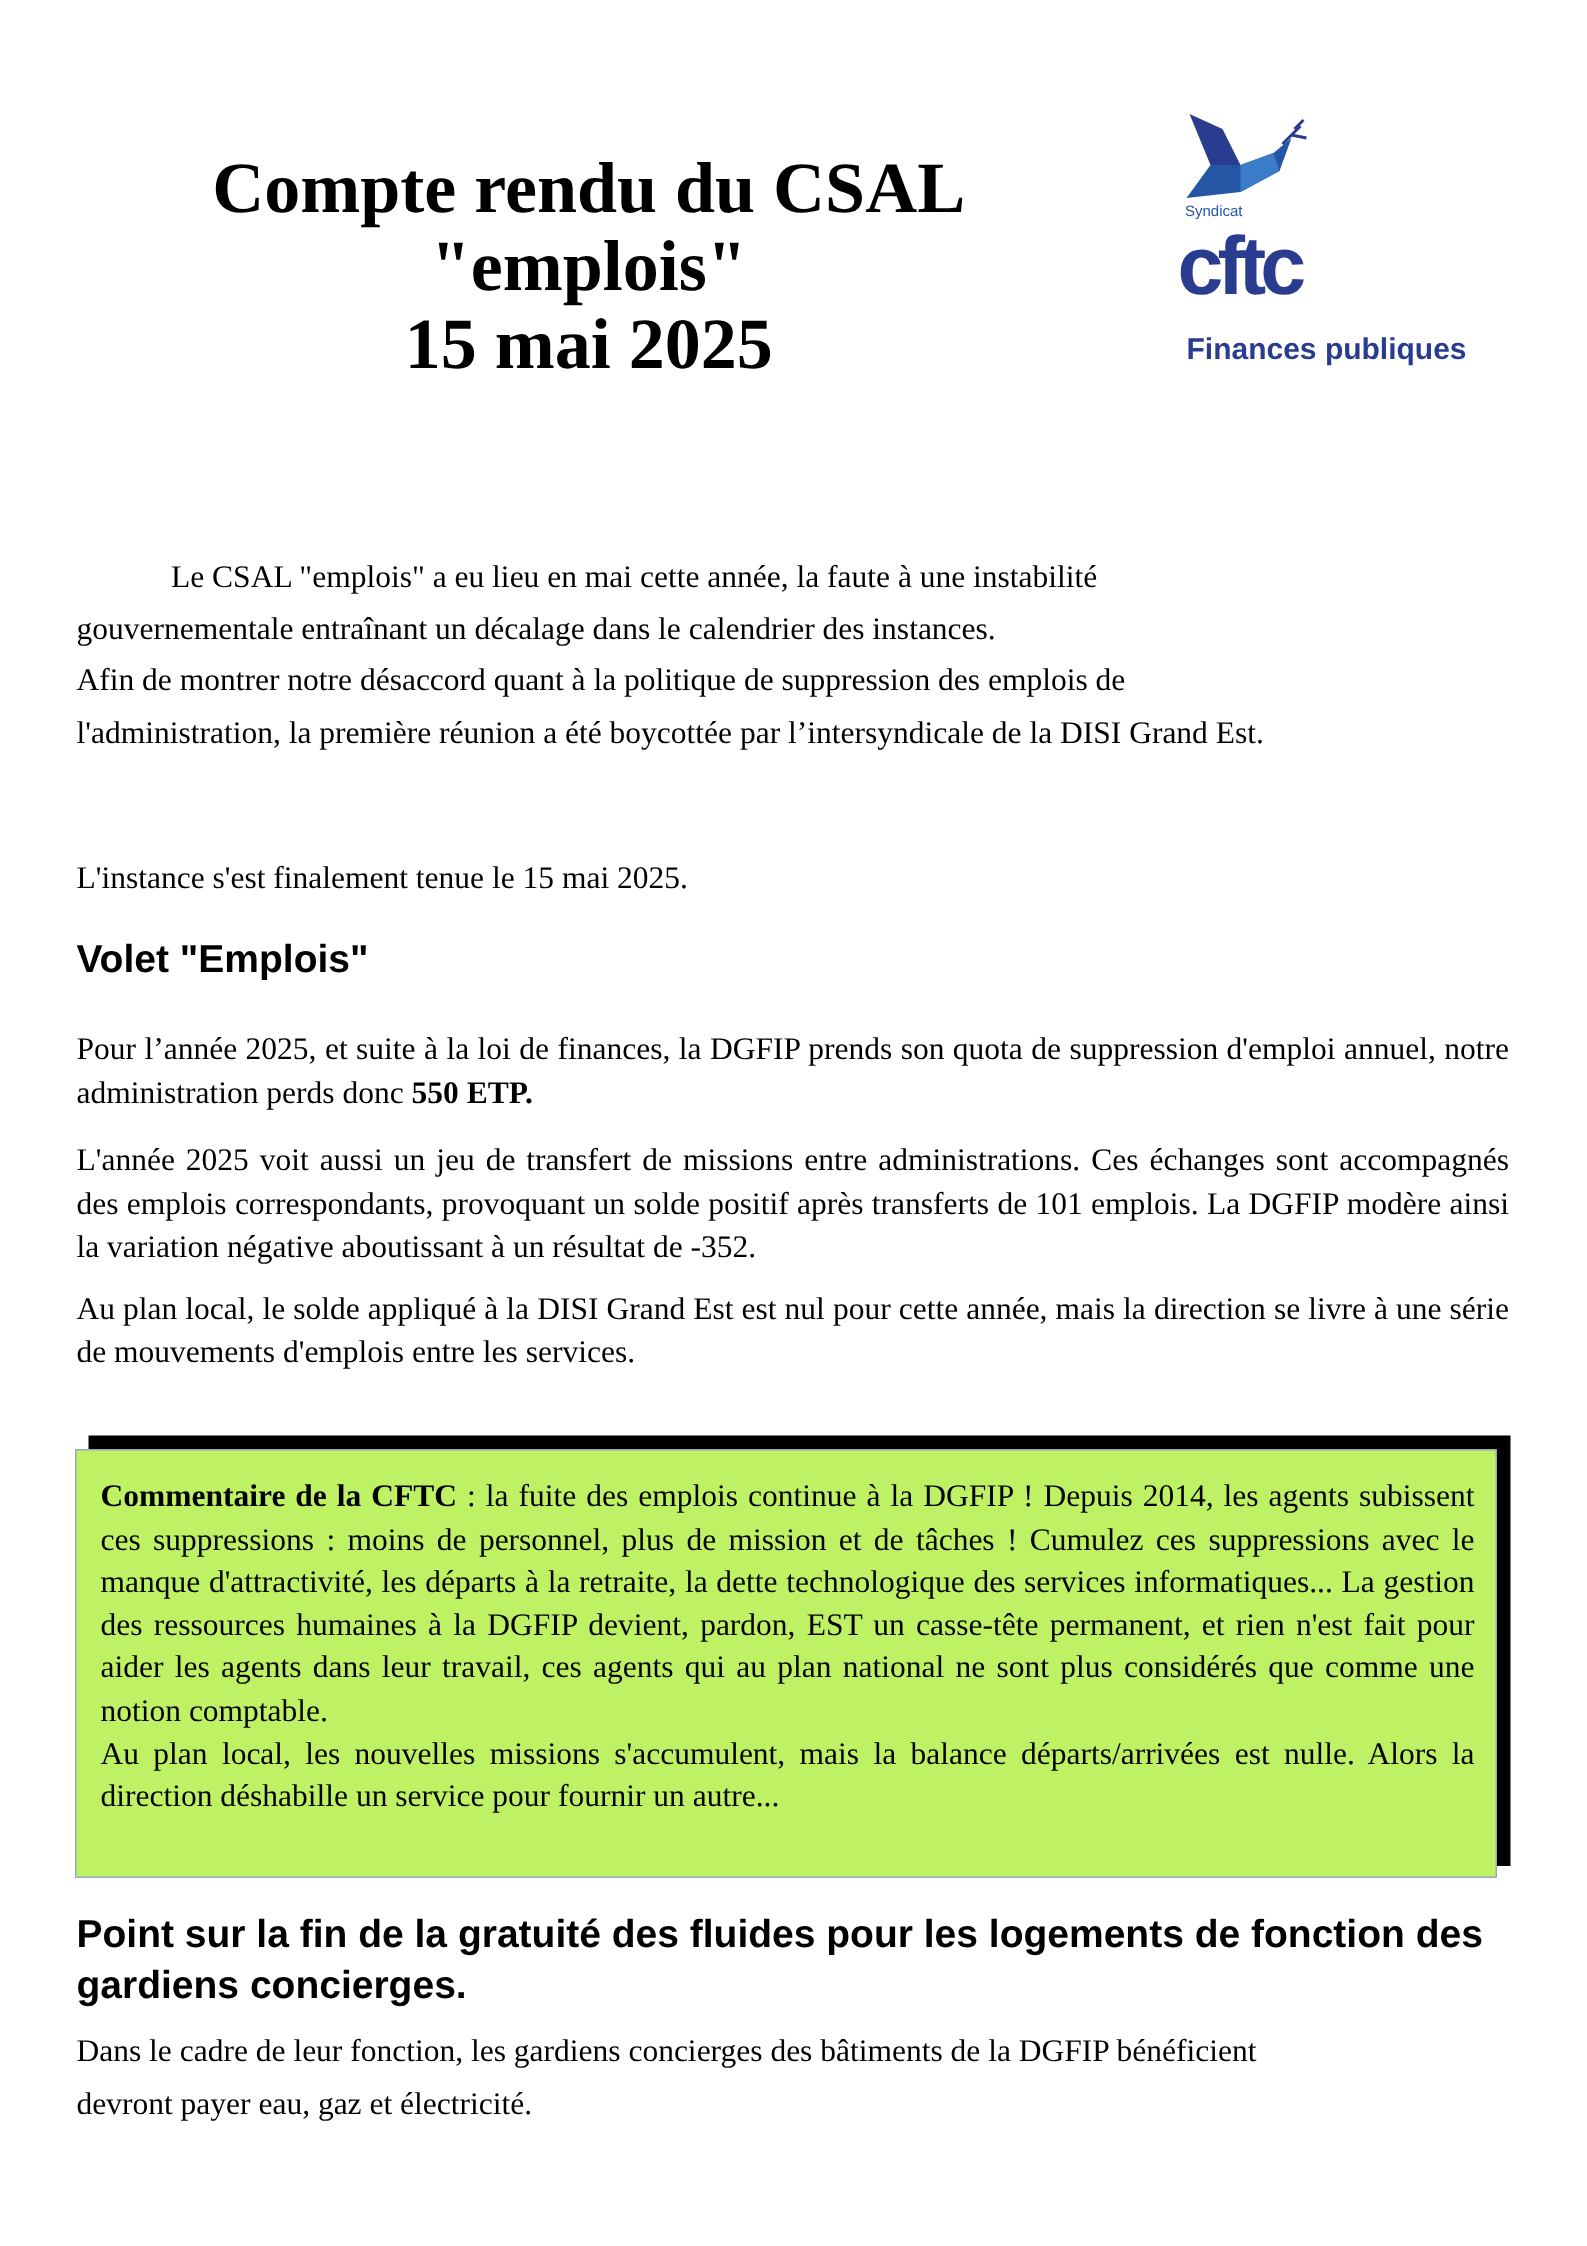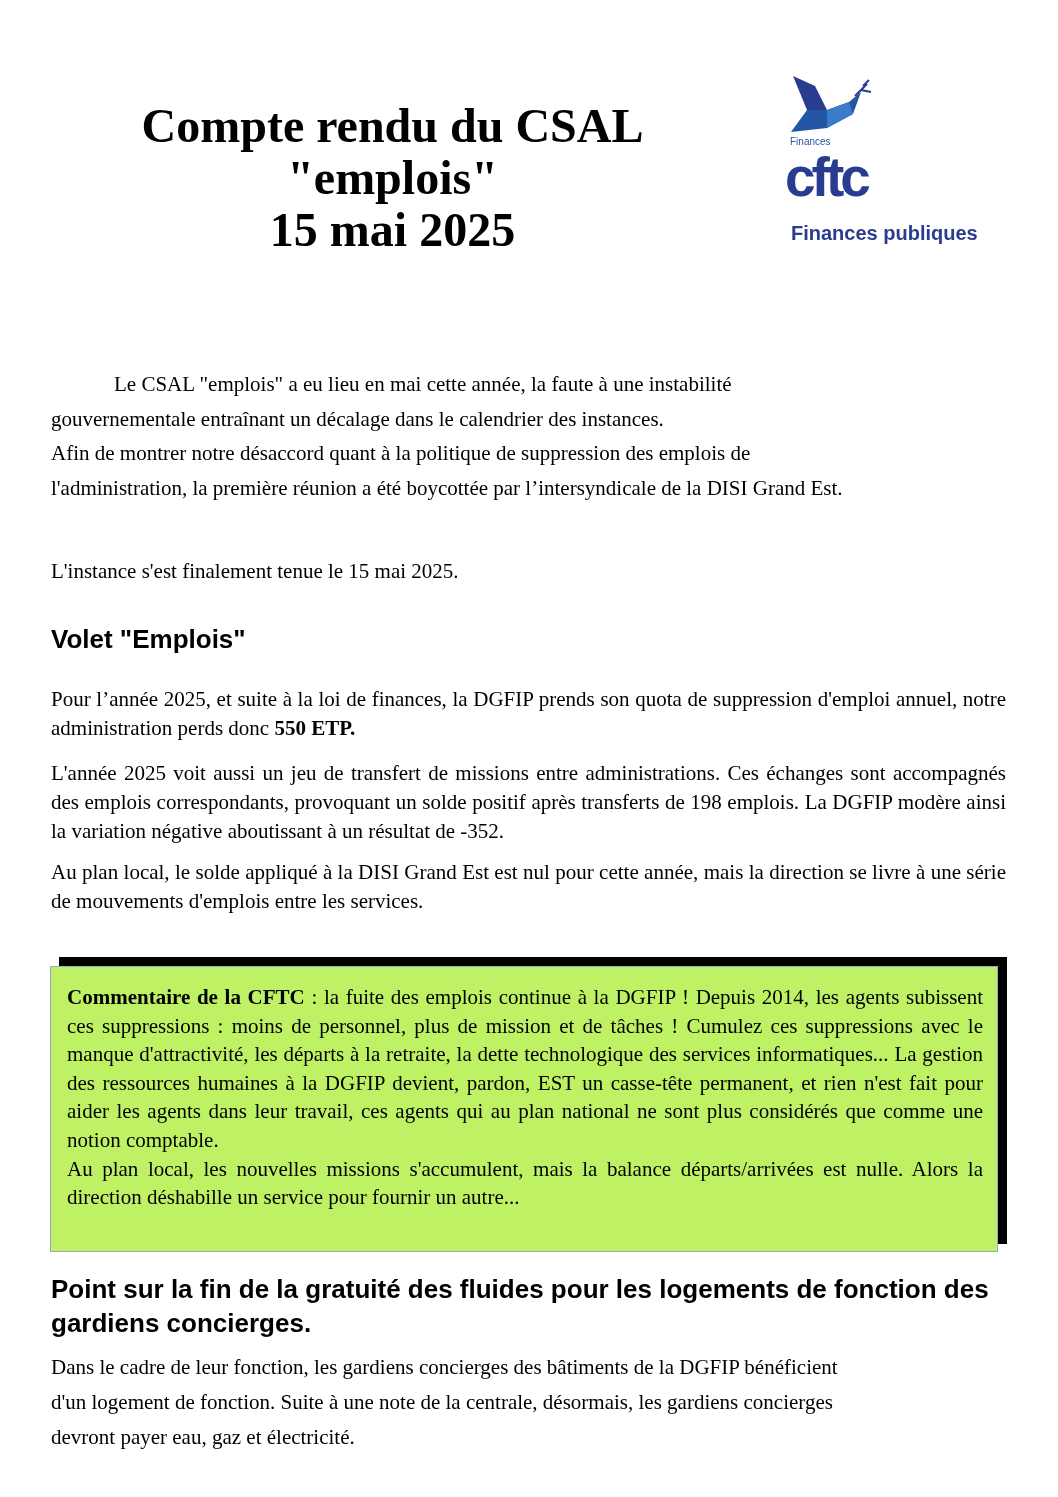--- a/index.html
+++ b/index.html
@@ -15,21 +15,21 @@
 
     .logo { position: absolute; left: 785px; top: 70px; width: 190px; height: 180px; }
     .logo-syndicat { position: absolute; left: 5px; top: 66px; font-size: 10px; color: #2456a6; }
     .logo-cftc { position: absolute; left: 0px; top: 62px; font-size: 55px; font-weight: bold; color: #2a3c8f; letter-spacing: -4px; line-height: 90px; }
     .logo-fp { position: absolute; left: 6px; top: 152px; font-size: 20px; font-weight: bold; color: #2a3c8f; white-space: nowrap; }
 
     .para { position: absolute; left: 51px; width: 955px; font-size: 21px; }
     .intro { top: 367px; line-height: 34.5px; }
     .intro p { margin: 0; }
     .intro .indent { text-indent: 63px; }
-    .instance { top: 556px; line-height: 30px; }
+    .instance { top: 570px; line-height: 30px; }
 
     .h2 { position: absolute; left: 51px; font-weight: bold; font-size: 26px; }
     .h2-emplois { top: 624px; }
     .h2-fluides { top: 1272px; line-height: 34px; width: 950px; }
 
     .justify { text-align: justify; line-height: 29px; }
     .p1 { top: 685px; }
     .p2 { top: 759px; }
     .p3 { top: 858px; }
 
@@ -56,47 +56,46 @@
   <div>15 mai 2025</div>
 </div>
 
 <div class="logo sans">
   <svg width="90" height="70" viewBox="0 0 90 70" style="position:absolute;left:2px;top:0px;">
     <path d="M6 6 L28 16 L40 40 L20 40 Z" fill="#2a3c8f"></path>
     <path d="M20 40 L40 40 L62 32 L74 22 L66 44 L40 58 L4 62 Z" fill="#2456a6"></path>
     <path d="M40 40 L62 32 L66 44 L40 58 Z" fill="#3a7cc8"></path>
     <path d="M68 26 L80 14 M74 20 L84 22 M76 16 L82 10" stroke="#2a3c8f" stroke-width="2" fill="none"></path>
   </svg>
-  <span class="logo-syndicat">Finances</span>
+  <span class="logo-syndicat">Syndicat</span>
   <span class="logo-cftc">cftc</span>
   <span class="logo-fp">Finances publiques</span>
 </div>
 
 <div class="para intro serif">
   <p class="indent">Le CSAL "emplois" a eu lieu en mai cette année, la faute à une instabilité</p>
   <p>gouvernementale entraînant un décalage dans le calendrier des instances.</p>
   <p>Afin de montrer notre désaccord quant à la politique de suppression des emplois de</p>
   <p>l'administration, la première réunion a été boycottée par l’intersyndicale de la DISI Grand Est.</p>
 </div>
 <div class="para instance serif">L'instance s'est finalement tenue le 15 mai 2025.</div>
 
 <div class="h2 h2-emplois sans">Volet "Emplois"</div>
 
 <div class="para justify p1 serif">
   <span>Pour l’année 2025, et suite à la loi de finances, la DGFIP prends son quota de suppression d'emploi annuel, notre administration perds donc </span><b>550 ETP.</b>
 </div>
-<div class="para justify p2 serif">L'année 2025 voit aussi un jeu de transfert de missions entre administrations. Ces échanges sont accompagnés des emplois correspondants, provoquant un solde positif après transferts de 198 emplois. La DGFIP modère ainsi la variation négative aboutissant à un résultat de -352.</div>
+<div class="para justify p2 serif">L'année 2025 voit aussi un jeu de transfert de missions entre administrations. Ces échanges sont accompagnés des emplois correspondants, provoquant un solde positif après transferts de 101 emplois. La DGFIP modère ainsi la variation négative aboutissant à un résultat de -352.</div>
 <div class="para justify p3 serif">Au plan local, le solde appliqué à la DISI Grand Est est nul pour cette année, mais la direction se livre à une série de mouvements d'emplois entre les services.</div>
 
 <div class="comment-shadow"></div>
 <div class="comment-box">
   <div class="comment-text serif">
     <p><b>Commentaire de la CFTC</b><span> : la fuite des emplois continue à la DGFIP ! Depuis 2014, les agents subissent ces suppressions : moins de personnel, plus de mission et de tâches ! Cumulez ces suppressions avec le manque d'attractivité, les départs à la retraite, la dette technologique des services informatiques... La gestion des ressources humaines à la DGFIP devient, pardon, EST un casse-tête permanent, et rien n'est fait pour aider les agents dans leur travail, ces agents qui au plan national ne sont plus considérés que comme une notion comptable.</span></p>
     <p>Au plan local, les nouvelles missions s'accumulent, mais la balance départs/arrivées est nulle. Alors la direction déshabille un service pour fournir un autre...</p>
   </div>
 </div>
 
 <div class="h2 h2-fluides sans">Point sur la fin de la gratuité des fluides pour les logements de fonction des gardiens concierges.</div>
 <div class="para p4 serif">
   <p>Dans le cadre de leur fonction, les gardiens concierges des bâtiments de la DGFIP bénéficient</p>
-  <p>d'un logement de fonction. Suite à une note de la centrale, désormais, les gardiens concierges</p>
   <p>devront payer eau, gaz et électricité.</p>
 </div>
 
 </body></html>

